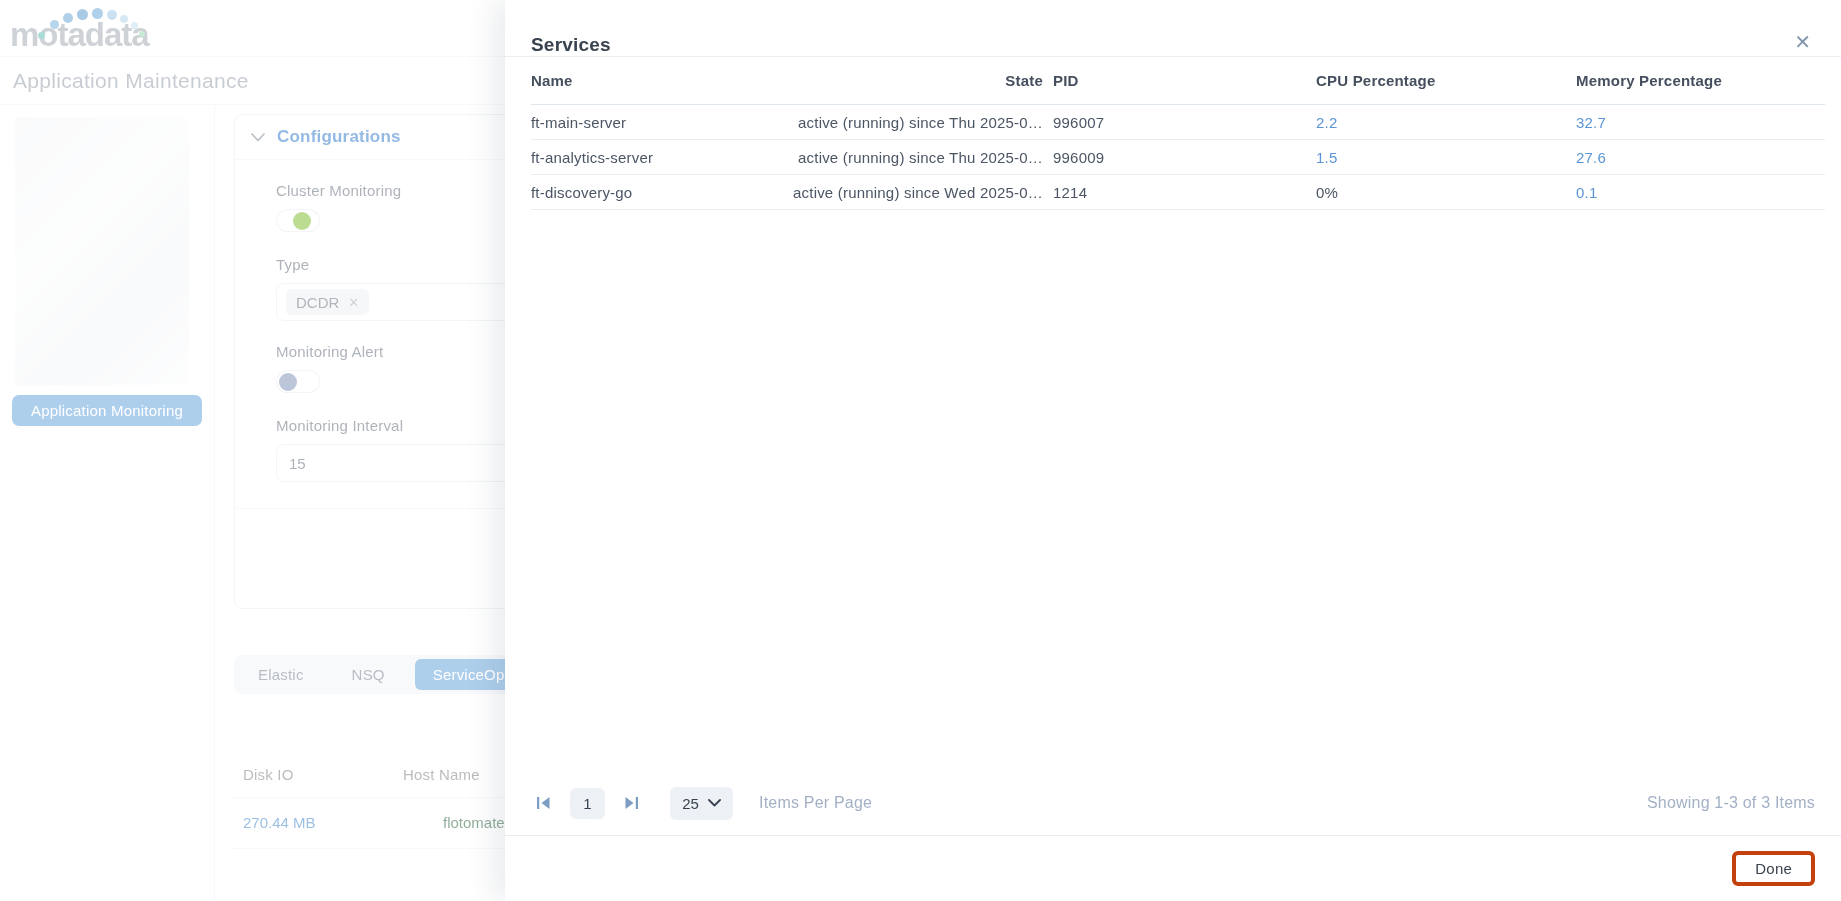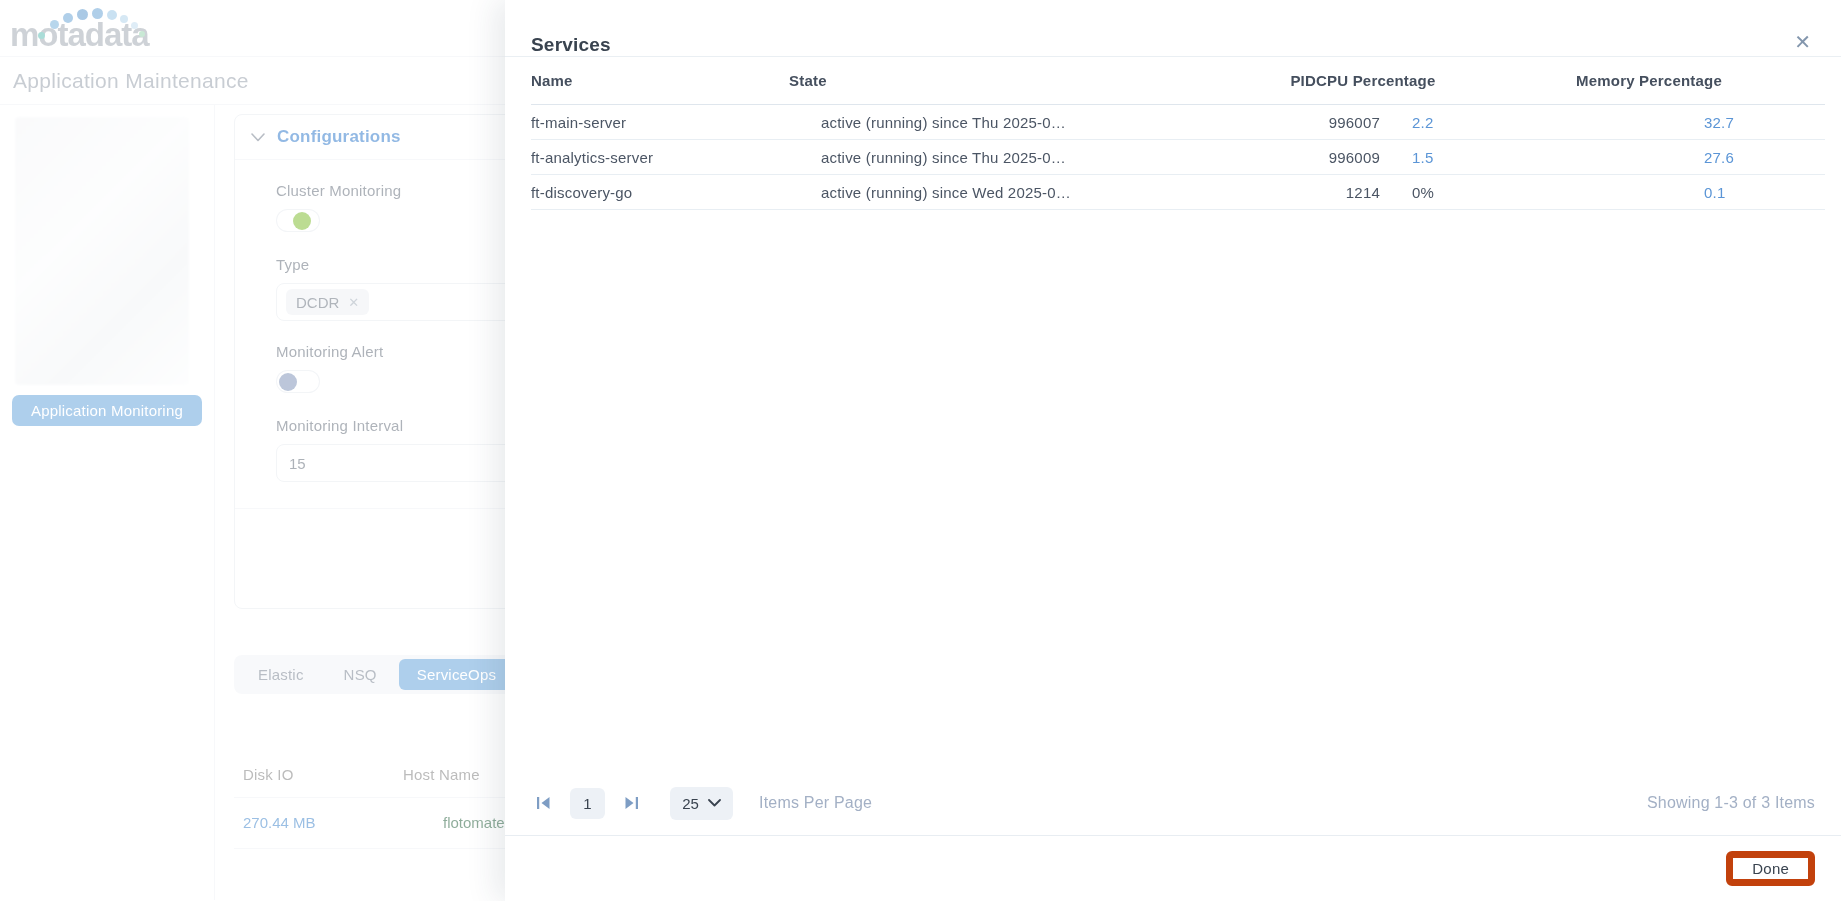--- a/index.html
+++ b/index.html
@@ -42,21 +42,21 @@
   .toggle.off .knob { left:3px; background:#7389b1; }
   .type-box { width:330px; height:38px; border:1px solid #e6eaef; border-radius:8px;
     display:flex; align-items:center; padding-left:9px; margin-bottom:22px; }
   .chip { background:#eceff3; border-radius:6px; height:26px; display:flex; align-items:center;
     gap:9px; padding:0 10px; color:#5aununited6472; font-size:15px; color:#5a6472; }
   .chip .x { color:#9aa5b2; font-size:13px; cursor:pointer; }
   .interval-input { width:330px; height:38px; border:1px solid #e6eaef; border-radius:8px;
     padding-left:12px; font-size:15px; color:#545e6c; font-family:inherit; }
   .config-foot { border-top:1px solid #eef1f4; height:100px; }
 
-  .tabs-bar { margin-top:46px; display:inline-flex; align-items:center; gap:4px;
+  .tabs-bar { margin-top:46px; display:inline-flex; align-items:center; gap:12px;
     background:#f1f3f6; border-radius:8px; padding:4px 6px; }
   .tab { padding:7px 18px; font-size:15px; color:#6b7686; letter-spacing:.2px;
     border-radius:6px; cursor:pointer; white-space:nowrap; }
   .tab.active { background:#569bd8; color:#fff; font-weight:500; }
 
   .bg-table { margin-top:72px; width:560px; }
   .bg-th-row { display:flex; padding-bottom:14px; }
   .bg-th { font-size:15px; color:#737373; letter-spacing:.2px; }
   .bg-td-row { display:flex; border-top:1px solid #eef1f4; padding:16px 0; }
   .bg-col1 { width:160px; padding-left:9px; }
@@ -73,45 +73,45 @@
     z-index:10; box-shadow:-10px 0 28px rgba(40,55,80,.10); display:flex; flex-direction:column; }
   .modal-head { height:57px; display:flex; align-items:flex-end; justify-content:space-between;
     padding:0 26px; border-bottom:1px solid #eaeff3; }
   .modal-title { font-size:19px; font-weight:600; color:#39434f; letter-spacing:.2px; }
   .close-btn { background:none; border:none; color:#8396ad; font-size:20px; cursor:pointer;
     font-family:inherit; line-height:1; padding:4px; }
 
   .svc-table { padding:0 16px 0 26px; }
   .svc-row { display:flex; align-items:center; border-bottom:1px solid #e8eef3; }
   .svc-row.head { border-bottom:1px solid #dfe6ed; height:48px; }
-  .svc-row.data { height:35px;gap:32px; }
+  .svc-row.data { height:35px; }
   .c-name  { width:258px; padding-right:10px; }
-  .c-state { width:264px; padding-right:10px; white-space:nowrap; overflow:hidden; }
-  .c-pid   { width:263px;text-align:right; }
+  .c-state { width:264px; padding-right:10px; white-space:nowrap; overflow:hidden;text-align:right; }
+  .c-pid   { width:263px; }
   .c-cpu   { width:260px; }
   .c-mem   { flex:1; }
   .svc-row.head > div { font-size:15px; font-weight:700; color:#454f5e; letter-spacing:.2px; }
   .svc-row.data > div { font-size:15px; color:#4b5564; letter-spacing:.2px; }
   .svc-row.data .lnk { color:#5b95d6; cursor:pointer; }
 
   .modal-spacer { flex:1; }
 
   .pagi { display:flex; align-items:center; padding:0 26px 0 26px; height:64px; }
   .pagi-icon { background:none; border:none; cursor:pointer; padding:2px 4px; display:flex; align-items:center; }
   .page-box { width:35px; height:31px; background:#edf1f6; border-radius:6px; display:flex;
     align-items:center; justify-content:center; font-size:15px; color:#39434f; margin:0 14px; }
   .size-select { width:63px; height:33px; background:#edf1f6; border-radius:6px; display:flex;
     align-items:center; justify-content:center; gap:9px; margin:0 26px 0 26px; cursor:pointer; }
   .size-select span { font-size:15px; color:#39434f; }
   .pagi-label { font-size:16px; color:#a3b0c5; letter-spacing:.2px; }
   .showing { margin-left:auto; font-size:16px; color:#a3b0c5; letter-spacing:.2px; }
 
   .modal-foot { border-top:1px solid #e8edf2; height:66px; display:flex; align-items:center;
     justify-content:flex-end; padding:0 26px; }
-  .done-btn { background:#fff; border:7px solid #c2410c; border-radius:6px; height:35px;
+  .done-btn { background:#fff; border:4px solid #c2410c; border-radius:6px; height:35px;
     padding:0 19px; font-size:15px; color:#39434f; font-family:inherit; cursor:pointer; letter-spacing:.2px; }
 </style>
 </head>
 <body>
 
 <div class="stage">
 
   <div class="bg-page">
 
     <div class="top-header">

